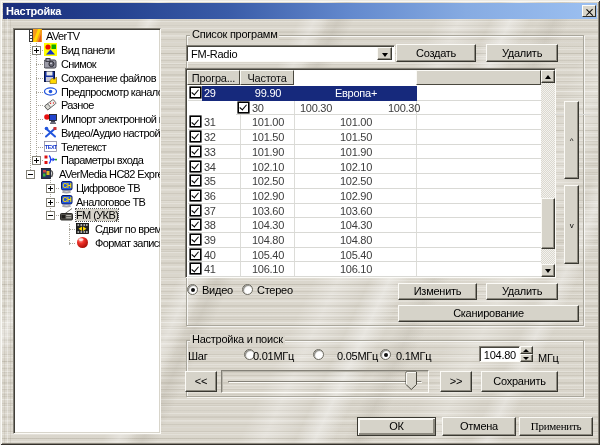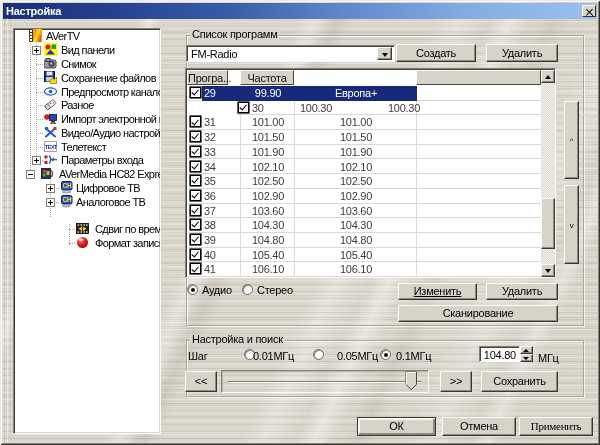--- a/index.html
+++ b/index.html
@@ -244,20 +244,34 @@
         <div class="ebox plus" style="left:32px"></div>
         <div style="position:absolute;left:46px;top:0">
           <svg class="tico" width="13" height="13">
             <rect x="1.5" y="0.5" width="10.5" height="8.5" rx="1.5" fill="#2255e0" stroke="#0a1a60" stroke-width="1"></rect>
             <text x="2.6" y="7" font-family="Liberation Sans" font-size="6.5" font-weight="bold" fill="#ffe000">CH</text>
             <path d="M3 9.5 q3.5 2 7 0 l1 2.2 q-4.5 1.6 -9 0 Z" fill="#a8a6ae"></path>
           </svg>
         </div>
         <span style="left:62px" class="">Аналоговое ТВ</span>
       </div>
+      <div class="trow" style="top:179.4px">
+        <div style="position:absolute;left:36px;top:7px;width:9px;height:1px;border-top:1px dotted #a8a59a"></div>
+        <div class="ebox " style="left:32px"></div>
+        <div style="position:absolute;left:46px;top:0">
+          <svg class="tico" width="13" height="13">
+            <line x1="12" y1="0.5" x2="4.5" y2="6" stroke="#78766e" stroke-width="1"></line>
+            <rect x="0.5" y="5.5" width="12" height="6.5" rx="1" fill="#55534e" stroke="#1e1d1a" stroke-width="0.9"></rect>
+            <rect x="1.6" y="7" width="3.6" height="3.4" fill="#1e1d1a"></rect>
+            <rect x="6.2" y="7" width="5" height="1.1" fill="#b9b7b0"></rect>
+            <rect x="6.2" y="9.2" width="5" height="1.1" fill="#b9b7b0"></rect>
+          </svg>
+        </div>
+        <span style="left:62px" class="sel">FM (УКВ)</span>
+      </div>
       <div class="trow" style="top:193.2px">
         <div style="position:absolute;left:55px;top:7px;width:6px;height:1px;border-top:1px dotted #a8a59a"></div>
         <div style="position:absolute;left:62px;top:0">
           <svg class="tico" width="13" height="13">
             <rect x="0.5" y="1.5" width="12" height="10" fill="#222" stroke="#000" stroke-width="0.8"></rect>
             <rect x="1.5" y="2.3" width="1.6" height="1.4" fill="#ddd"></rect>
             <rect x="4.5" y="2.3" width="1.6" height="1.4" fill="#ddd"></rect>
             <rect x="7.5" y="2.3" width="1.6" height="1.4" fill="#ddd"></rect>
             <rect x="10" y="2.3" width="1.6" height="1.4" fill="#ddd"></rect>
             <rect x="1.5" y="9.3" width="1.6" height="1.4" fill="#ddd"></rect>
@@ -294,21 +308,21 @@
 
  <div class="fld" style="left:186px;top:45px;width:209px;height:17px;"></div>
  <div class="t11" style="left:191px;top:48px;">FM-Radio</div>
  <div class="btn" style="left:377px;top:47px;width:15px;height:13px;">
       <span class="tri tdn" style="left:4px;top:5px;border-left-width:3px;border-right-width:3px;"></span>
     </div>
  <div class="btn" style="left:396px;top:44px;width:80px;height:18px;line-height:16px;">Создать</div>
  <div class="btn" style="left:486px;top:44px;width:72px;height:18px;line-height:16px;">Удалить</div>
 
  <div id="tbl">
-  <div class="hcell" style="left:1px;width:41px;">Програ...</div>
+  <div class="hcell" style="left:1px;width:53px;">Програ...</div>
   <div class="hcell" style="left:54px;width:54px;">Частота</div>
   <div class="hcell" style="left:230px;width:125px;"></div>
   <div class="vline" style="left:54px;"></div>
   <div class="vline" style="left:108px;"></div>
   <div class="vline" style="left:230px;"></div>
   <div id="rows">
         <div class="drow" style="top:17.0px;height:14.7px;">
           <div class="hl"></div>
           <div class="cb"></div>
           <div class="num" style="color:#fff">29</div>
@@ -393,26 +407,26 @@
           <span class="tri tup"></span>
         </div>
    <div class="sbtn" style="top:194px;">
           <span class="tri tdn"></span>
         </div>
    <div id="thumb"></div>
   </div>
  </div>
 
  <div class="rad on" style="left:187px;top:284px;"></div>
- <div class="rlab" style="left:202px;top:284px;">Аудио</div>
+ <div class="rlab" style="left:202px;top:284px;">Видео</div>
  <div class="rad" style="left:242px;top:284px;"></div>
  <div class="rlab" style="left:257px;top:284px;">Стерео</div>
- <div class="btn" style="left:398px;top:283px;width:79px;height:17px;line-height:15px;text-decoration:underline;">Изменить</div>
+ <div class="btn" style="left:398px;top:283px;width:79px;height:17px;line-height:15px;">Изменить</div>
  <div class="btn" style="left:486px;top:283px;width:72px;height:17px;line-height:15px;">Удалить</div>
- <div class="btn" style="left:398px;top:305px;width:160px;height:17px;line-height:15px;">Сканирование</div>
+ <div class="btn" style="left:398px;top:305px;width:181px;height:17px;line-height:15px;">Сканирование</div>
 
  <div class="btn" style="left:564px;top:101px;width:15px;height:78px;font-size:8px;line-height:78px;">^</div>
  <div class="btn" style="left:564px;top:185px;width:15px;height:79px;font-size:8px;line-height:79px;">v</div>
 
  <div class="gbox" style="left:186px;top:340px;width:398px;height:57px;"></div>
  <div class="glab" style="left:190px;top:334px;">Настройка и поиск</div>
  <div class="t11" style="left:188px;top:350px;">Шаг</div>
  <div class="rad" style="left:244px;top:349px;"></div>
  <div class="rlab" style="left:253px;top:350px;">0.01МГц</div>
  <div class="rad" style="left:313px;top:349px;"></div>

